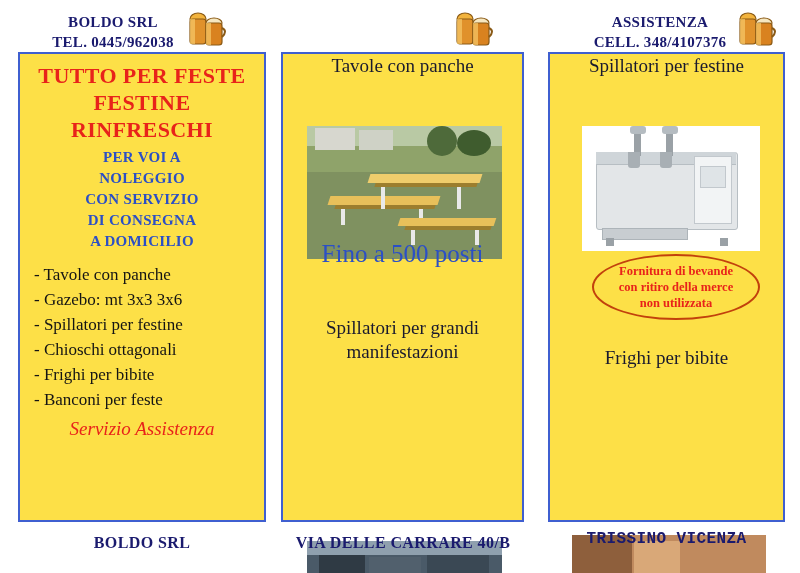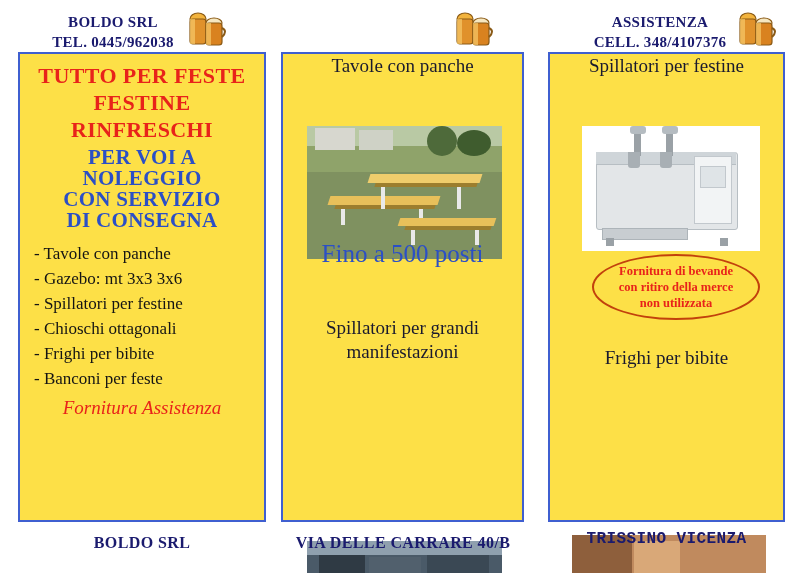--- a/index.html
+++ b/index.html
@@ -46,21 +46,21 @@
     text-align:center;
     font-size:22px;
     line-height:27px;
     margin-top:8px;
     letter-spacing:.4px;
   }
   .bluetitle{
     color:#2b4fc6;
     font-weight:bold;
     text-align:center;
-    font-size:21px;
+    font-size:15px;
     line-height:21px;
     margin-top:4px;
     letter-spacing:.3px;
   }
   .list{
     margin:10px 0 0 14px;
     color:#141414;
     font-size:17px;
     line-height:25px;
   }
@@ -131,30 +131,31 @@
     <div class="redtitle">
       <div>TUTTO PER FESTE</div>
       <div>FESTINE</div>
       <div>RINFRESCHI</div>
     </div>
     <div class="bluetitle">
       <div>PER VOI A</div>
       <div>NOLEGGIO</div>
       <div>CON SERVIZIO</div>
       <div>DI CONSEGNA</div>
+      <div>A DOMICILIO</div>
     </div>
     <div class="list">
       <div>- Tavole con panche</div>
       <div>- Gazebo: mt 3x3 3x6</div>
       <div>- Spillatori per festine</div>
       <div>- Chioschi ottagonali</div>
       <div>- Frighi per bibite</div>
       <div>- Banconi per feste</div>
     </div>
-    <div class="assist">Fornitura Assistenza</div>
+    <div class="assist">Servizio Assistenza</div>
 
   </div>
 
   <div class="foot" style="left:18px;top:534px;width:248px;">BOLDO SRL</div>
 
   <svg class="mug" style="left:452px;top:10px;" viewBox="0 0 44 42">
     <ellipse cx="13" cy="9" rx="8" ry="6" fill="#f2b33d" stroke="#8a5a16" stroke-width="1.2"></ellipse>
     <rect x="5" y="9" width="16" height="25" rx="3" fill="#e0912b" stroke="#8a5a16" stroke-width="1.2"></rect>
     <rect x="5" y="9" width="5" height="25" fill="#f6c96a" opacity=".7"></rect>
     <ellipse cx="29" cy="13" rx="8" ry="5" fill="#f6e7c0" stroke="#8a5a16" stroke-width="1.2"></ellipse>

